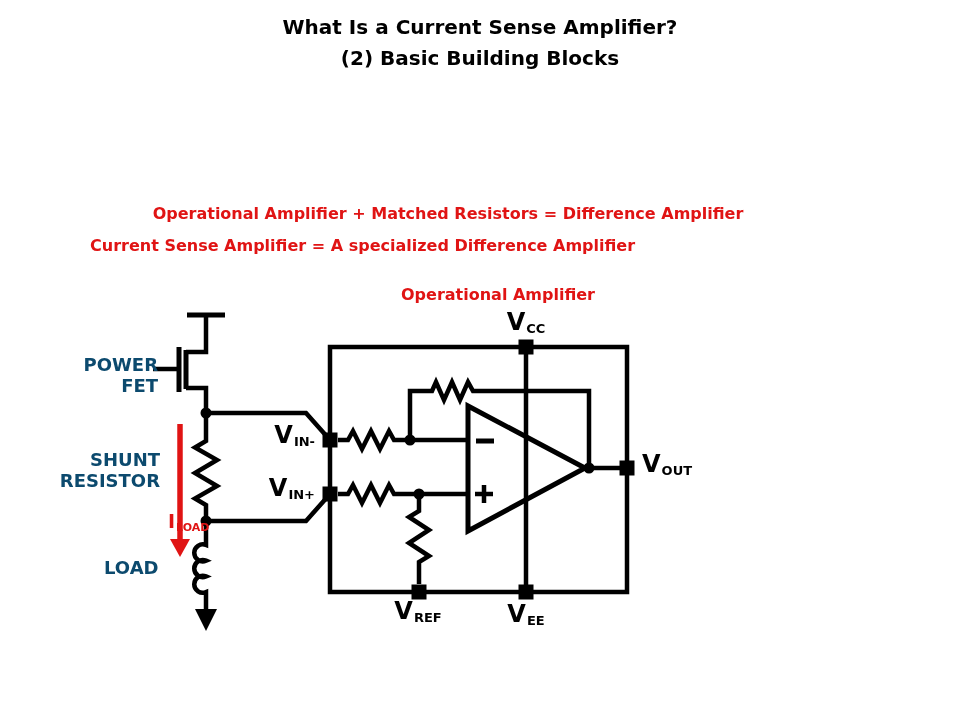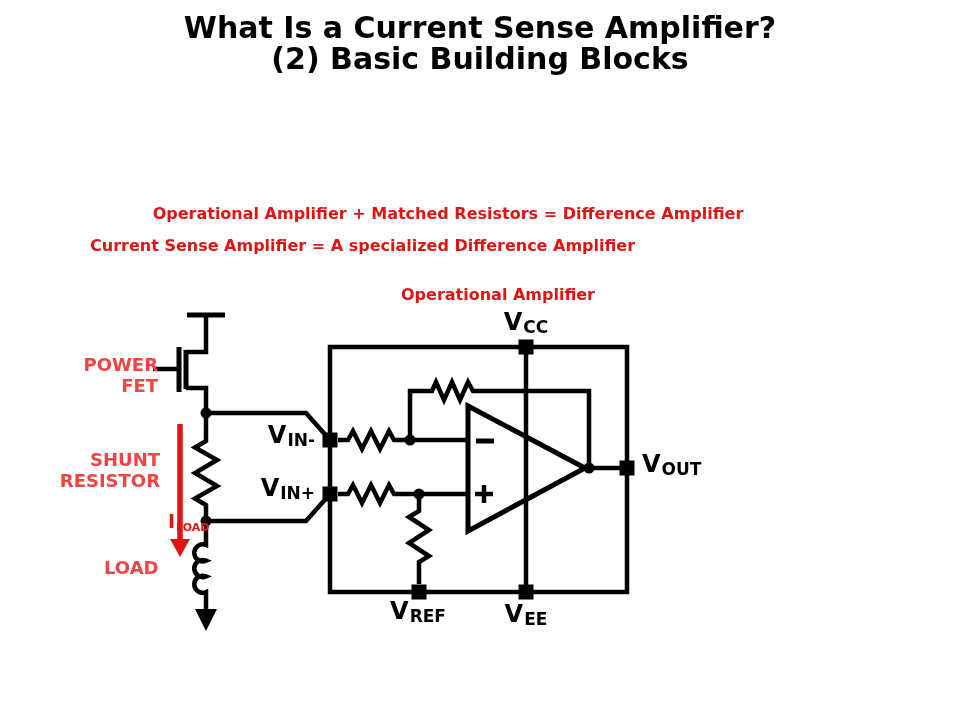--- a/index.html
+++ b/index.html
@@ -1,26 +1,26 @@
 <!DOCTYPE html>
 <html><head>
 <meta charset="utf-8">
 <style>
   html,body{margin:0;padding:0;background:#fff;}
   .slide{position:relative;width:960px;height:720px;background:#ffffff;overflow:hidden;
          font-family:"DejaVu Sans","Liberation Sans",sans-serif;color:#000;}
   .title{position:absolute;top:12px;left:0;width:960px;text-align:center;
-         font-size:30px;font-weight:bold;line-height:31px;color:#000;}
+         font-size:20px;font-weight:bold;line-height:31px;color:#000;}
   .eq{position:absolute;font-size:16px;font-weight:bold;color:#e01414;white-space:nowrap;}
   .eq1{top:204px;left:90px;width:716px;text-align:center;}
   .eq2{top:236px;left:90px;width:716px;text-align:left;}
   .eq3{top:273px;left:140px;width:716px;text-align:center;margin-top:12px;}
-  .clabel{position:absolute;font-size:18px;font-weight:bold;line-height:21px;color:#ef4444;white-space:nowrap;}
+  .clabel{position:absolute;font-size:18px;font-weight:bold;line-height:21px;color:#0c4a6e;white-space:nowrap;}
   .vlabel{position:absolute;font-size:24px;font-weight:bold;color:#000;white-space:nowrap;line-height:28px;}
-  .vlabel .sub{font-size:17px;position:relative;top:3px;margin-left:1px;}
+  .vlabel .sub{font-size:13px;position:relative;top:3px;margin-left:1px;}
   .iload{position:absolute;font-size:19px;font-weight:bold;color:#e01414;white-space:nowrap;}
   .iload .sub{font-size:11px;position:relative;top:3px;margin-left:1px;}
   .ra{text-align:right;}
   .ctr{text-align:center;}
   svg{position:absolute;left:0;top:0;}
 </style>
 </head>
 <body>
 
 <div class="slide">

